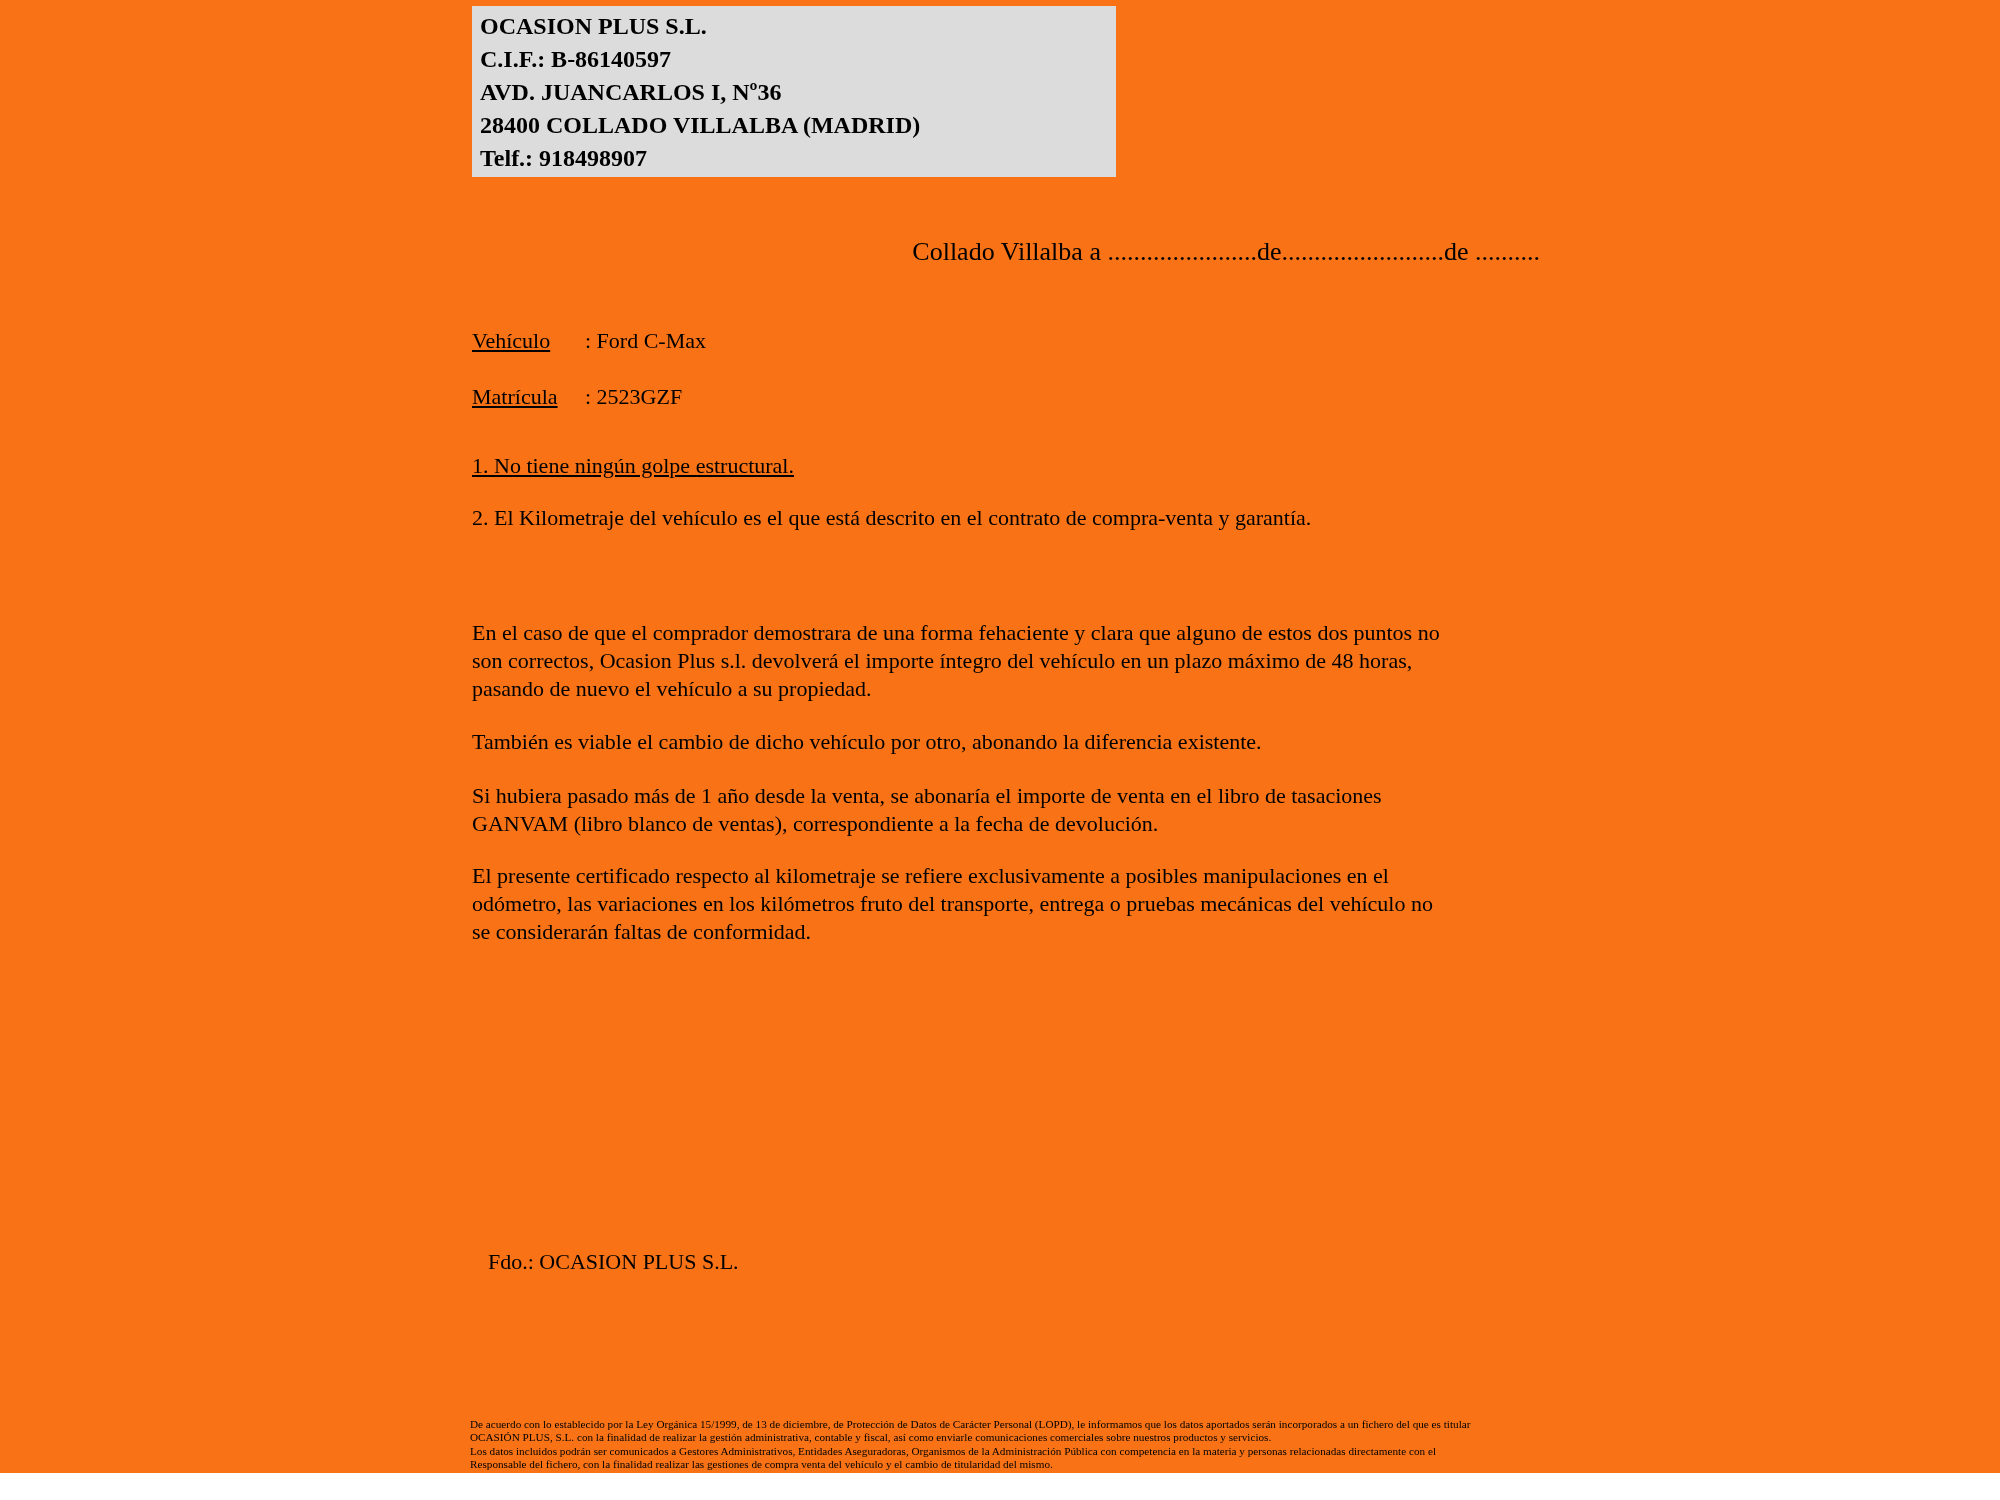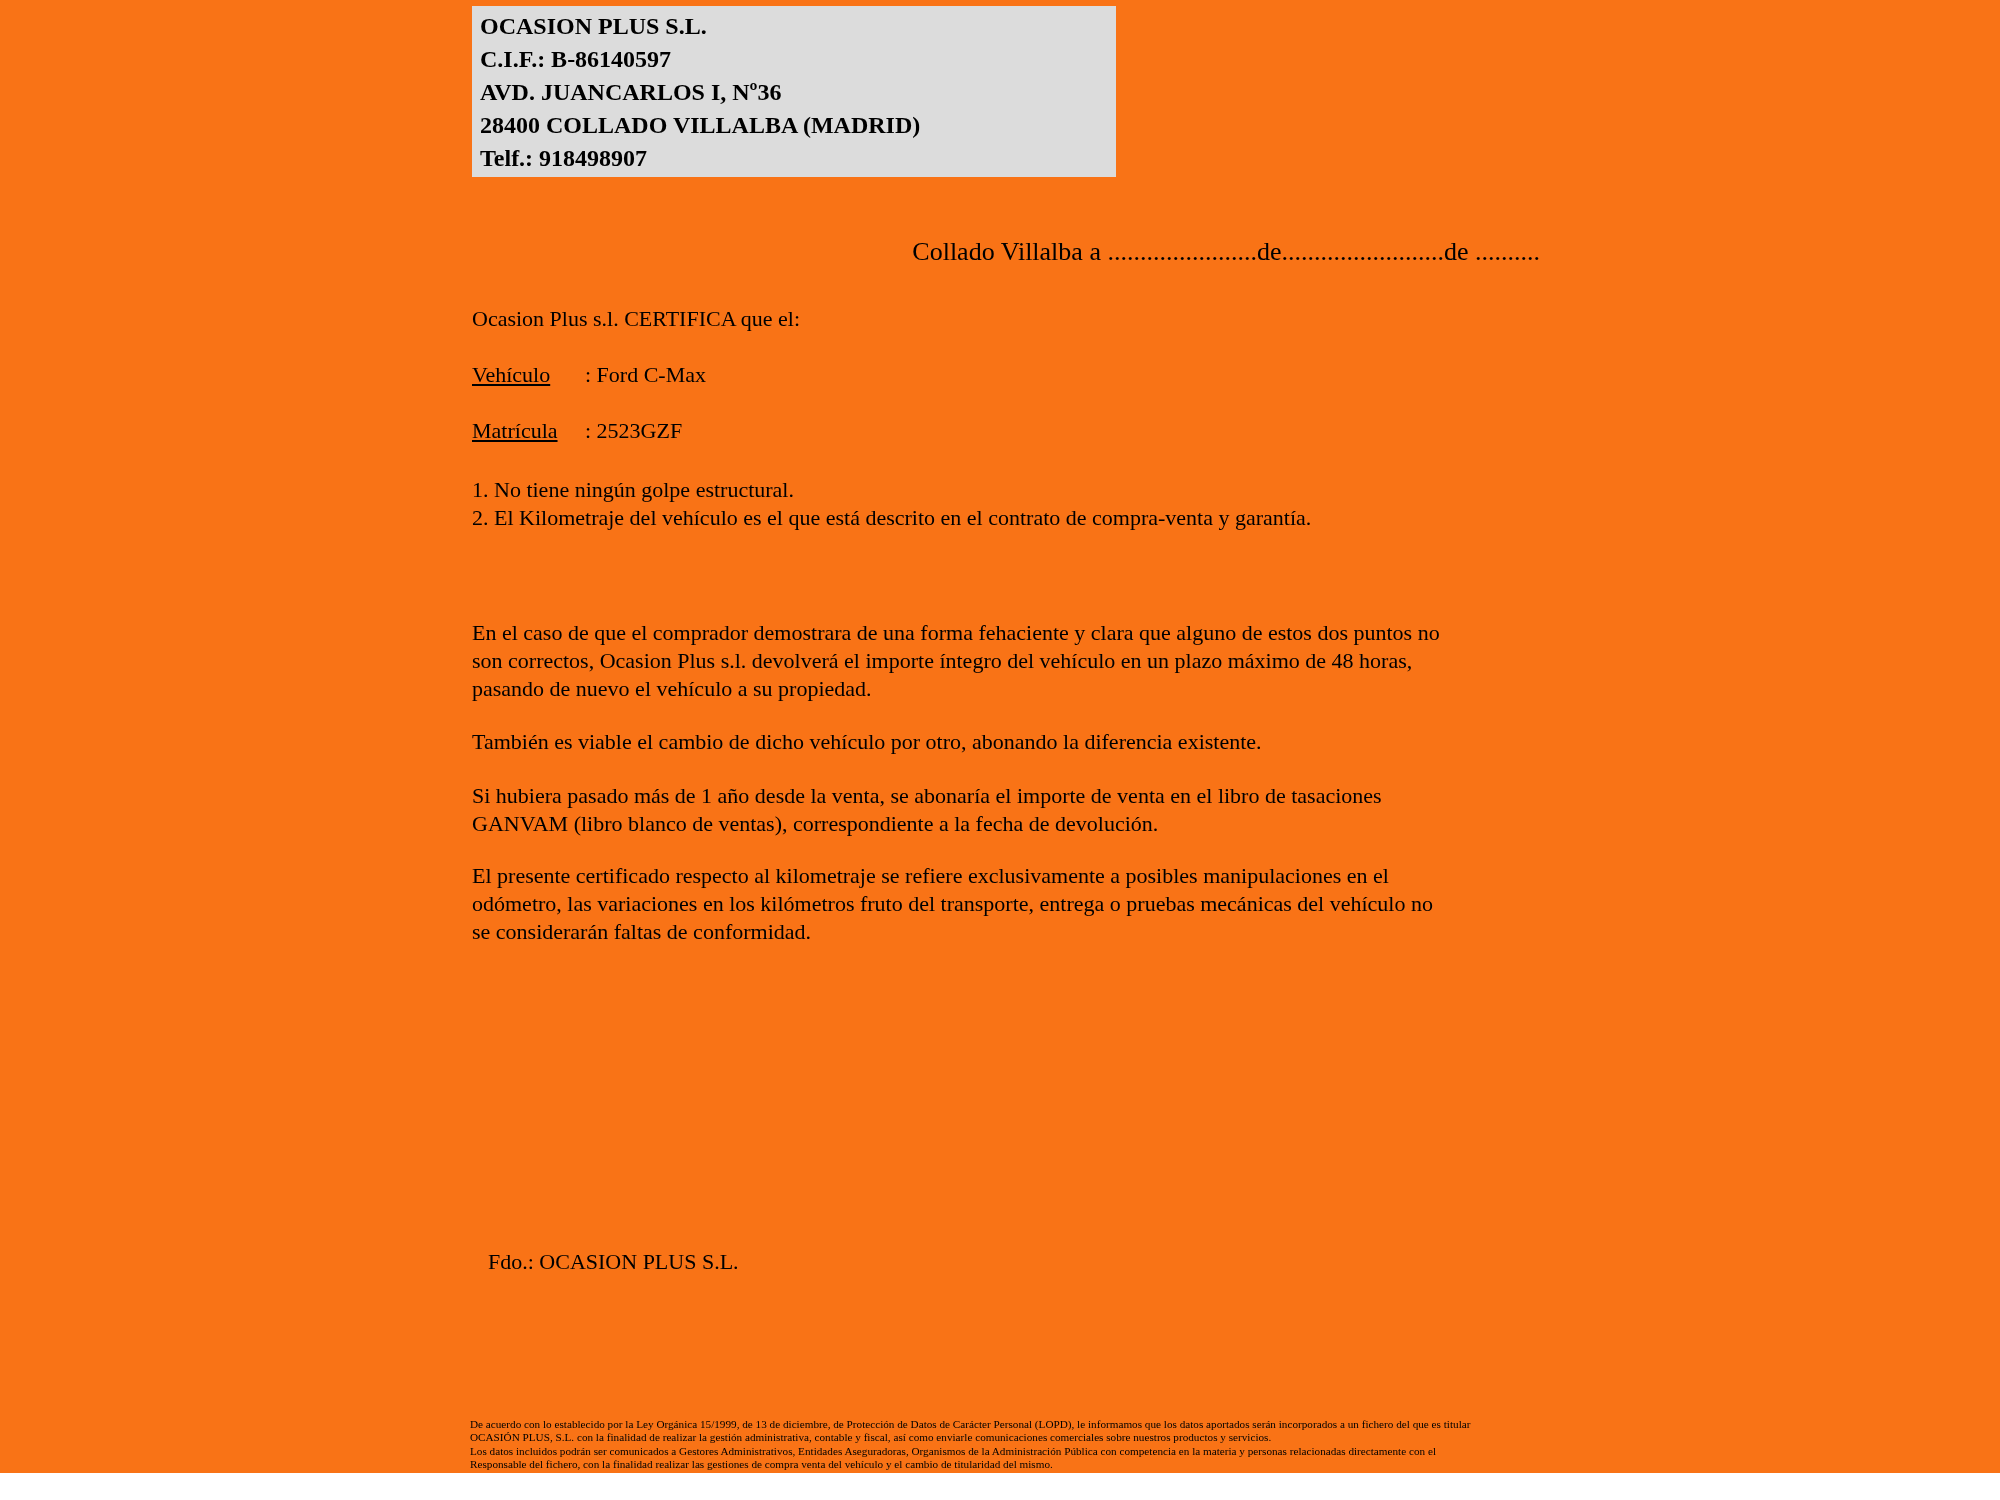--- a/index.html
+++ b/index.html
@@ -59,21 +59,21 @@
   .u { text-decoration: underline; }
 
   .statement {
     position: absolute;
     left: 472px;
     width: 1150px;
     font-size: 22px;
     line-height: 28px;
     white-space: pre-line;
   }
-  .s1 { top: 476px; }
+  .s1 { top: 452px; text-decoration: underline; }
   .s2 { top: 504px; }
 
   .para {
     position: absolute;
     left: 472px;
     width: 1150px;
     font-size: 22px;
     line-height: 28px;
     white-space: pre-line;
   }
@@ -109,21 +109,20 @@
     <div>OCASION PLUS S.L.</div>
     <div>C.I.F.: B-86140597</div>
     <div>AVD. JUANCARLOS I, Nº36</div>
     <div>28400 COLLADO VILLALBA (MADRID)</div>
     <div>Telf.: 918498907</div>
   </div>
 
   <div class="date-line">Collado Villalba a .......................de.........................de ..........</div>
 
   <div class="certify">
-    <div class="certify-intro">Ocasion Plus s.l. CERTIFICA que el:</div>
     <div class="field-row"><span class="field-label"><span class="u">Vehículo</span></span><span>: Ford C-Max</span></div>
     <div class="field-row"><span class="field-label"><span class="u">Matrícula</span></span><span>: 2523GZF</span></div>
   </div>
 
   <div class="statement s1">1. No tiene ningún golpe estructural.</div>
   <div class="statement s2">2. El Kilometraje del vehículo es el que está descrito en el contrato de compra-venta y garantía.</div>
 
   <div class="para p1">En el caso de que el comprador demostrara de una forma fehaciente y clara que alguno de estos dos puntos no
 son correctos, Ocasion Plus s.l. devolverá el importe íntegro del vehículo en un plazo máximo de 48 horas,
 pasando de nuevo el vehículo a su propiedad.</div>

